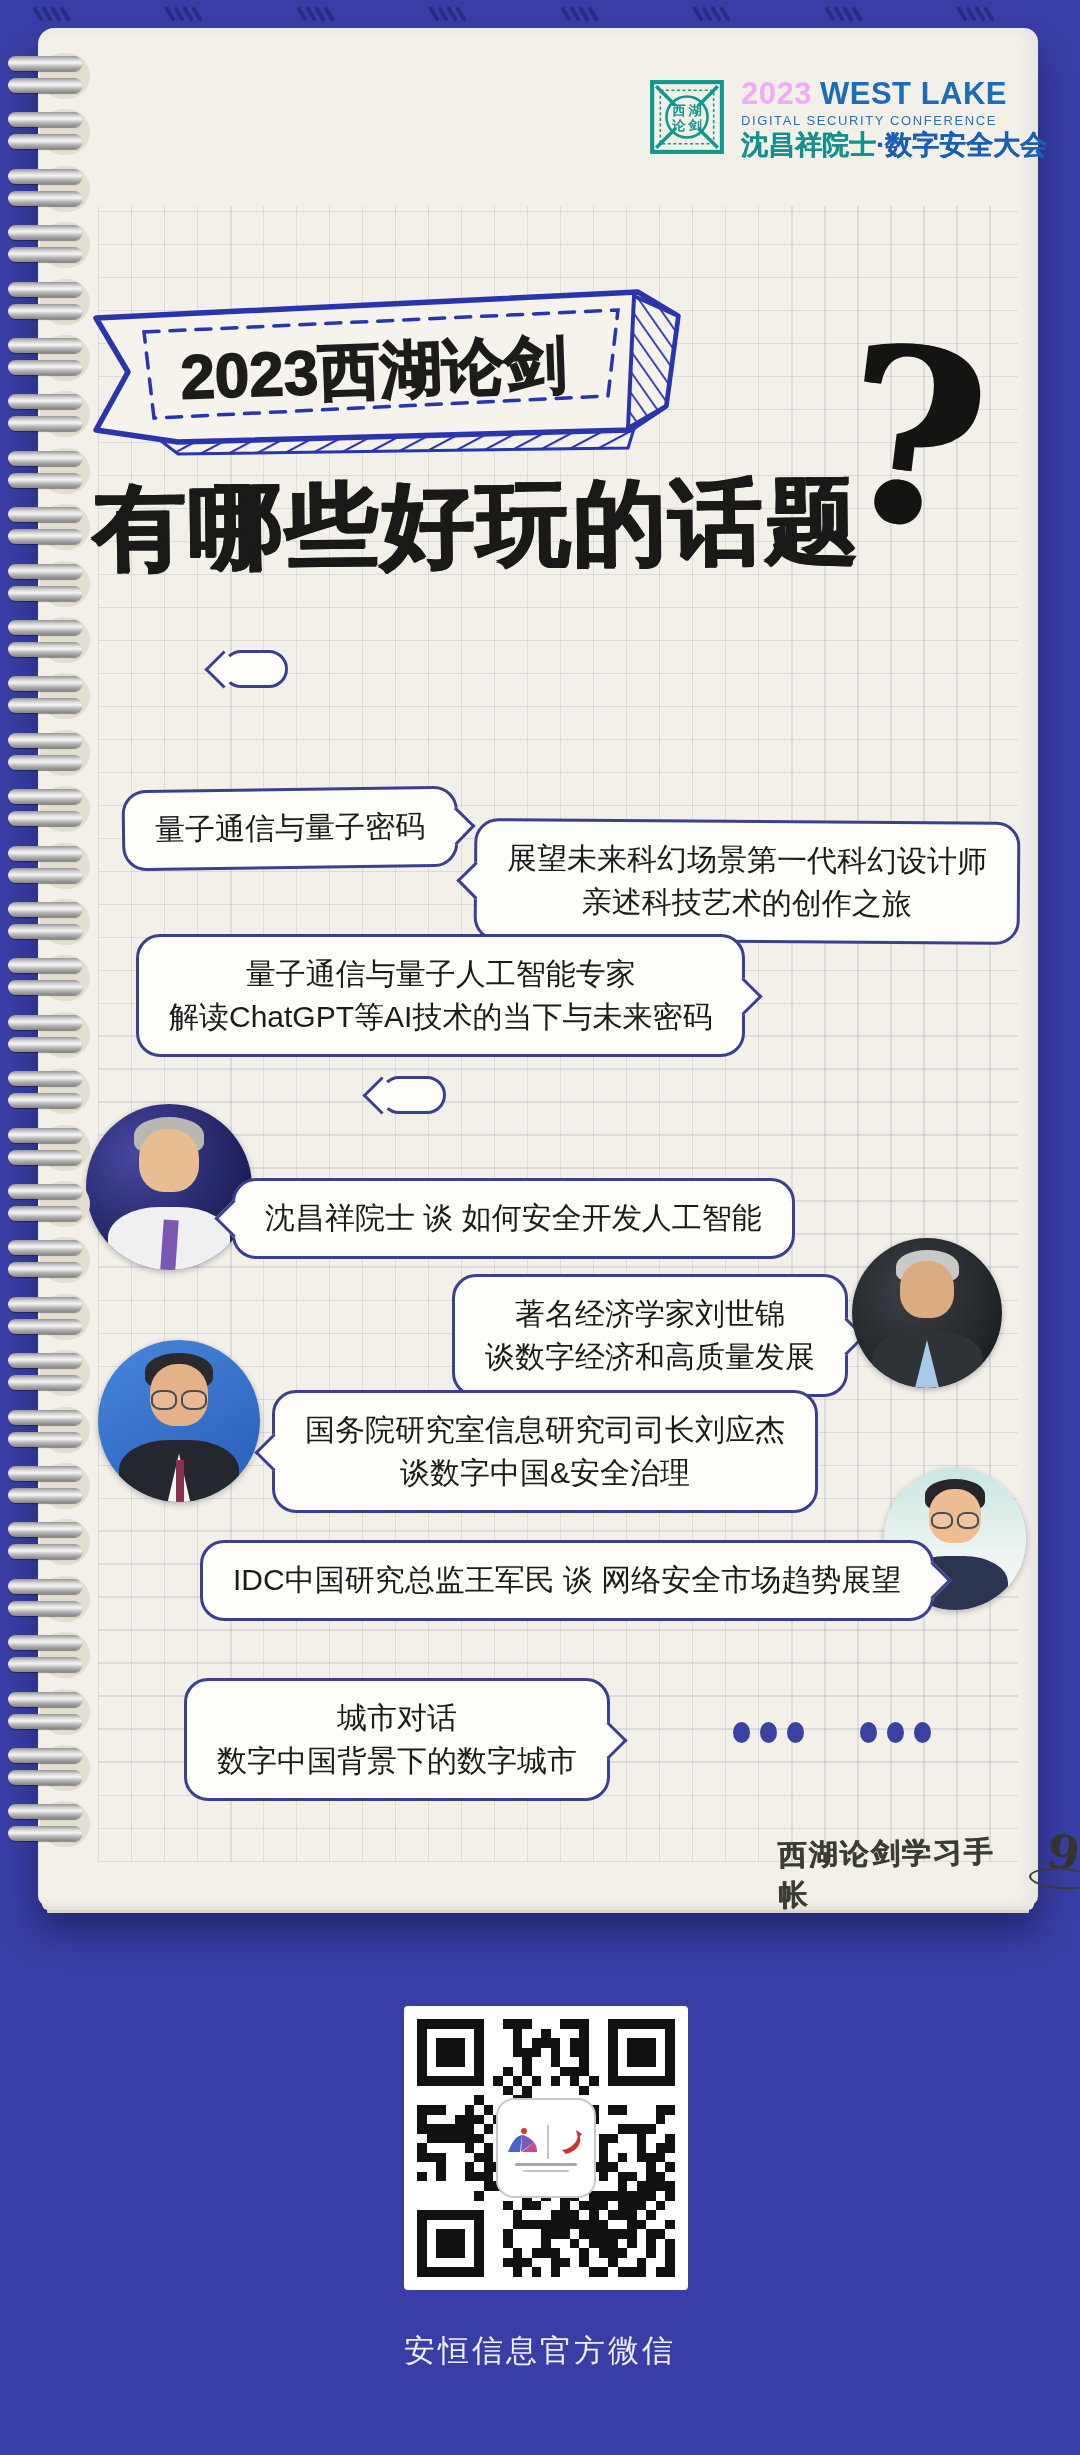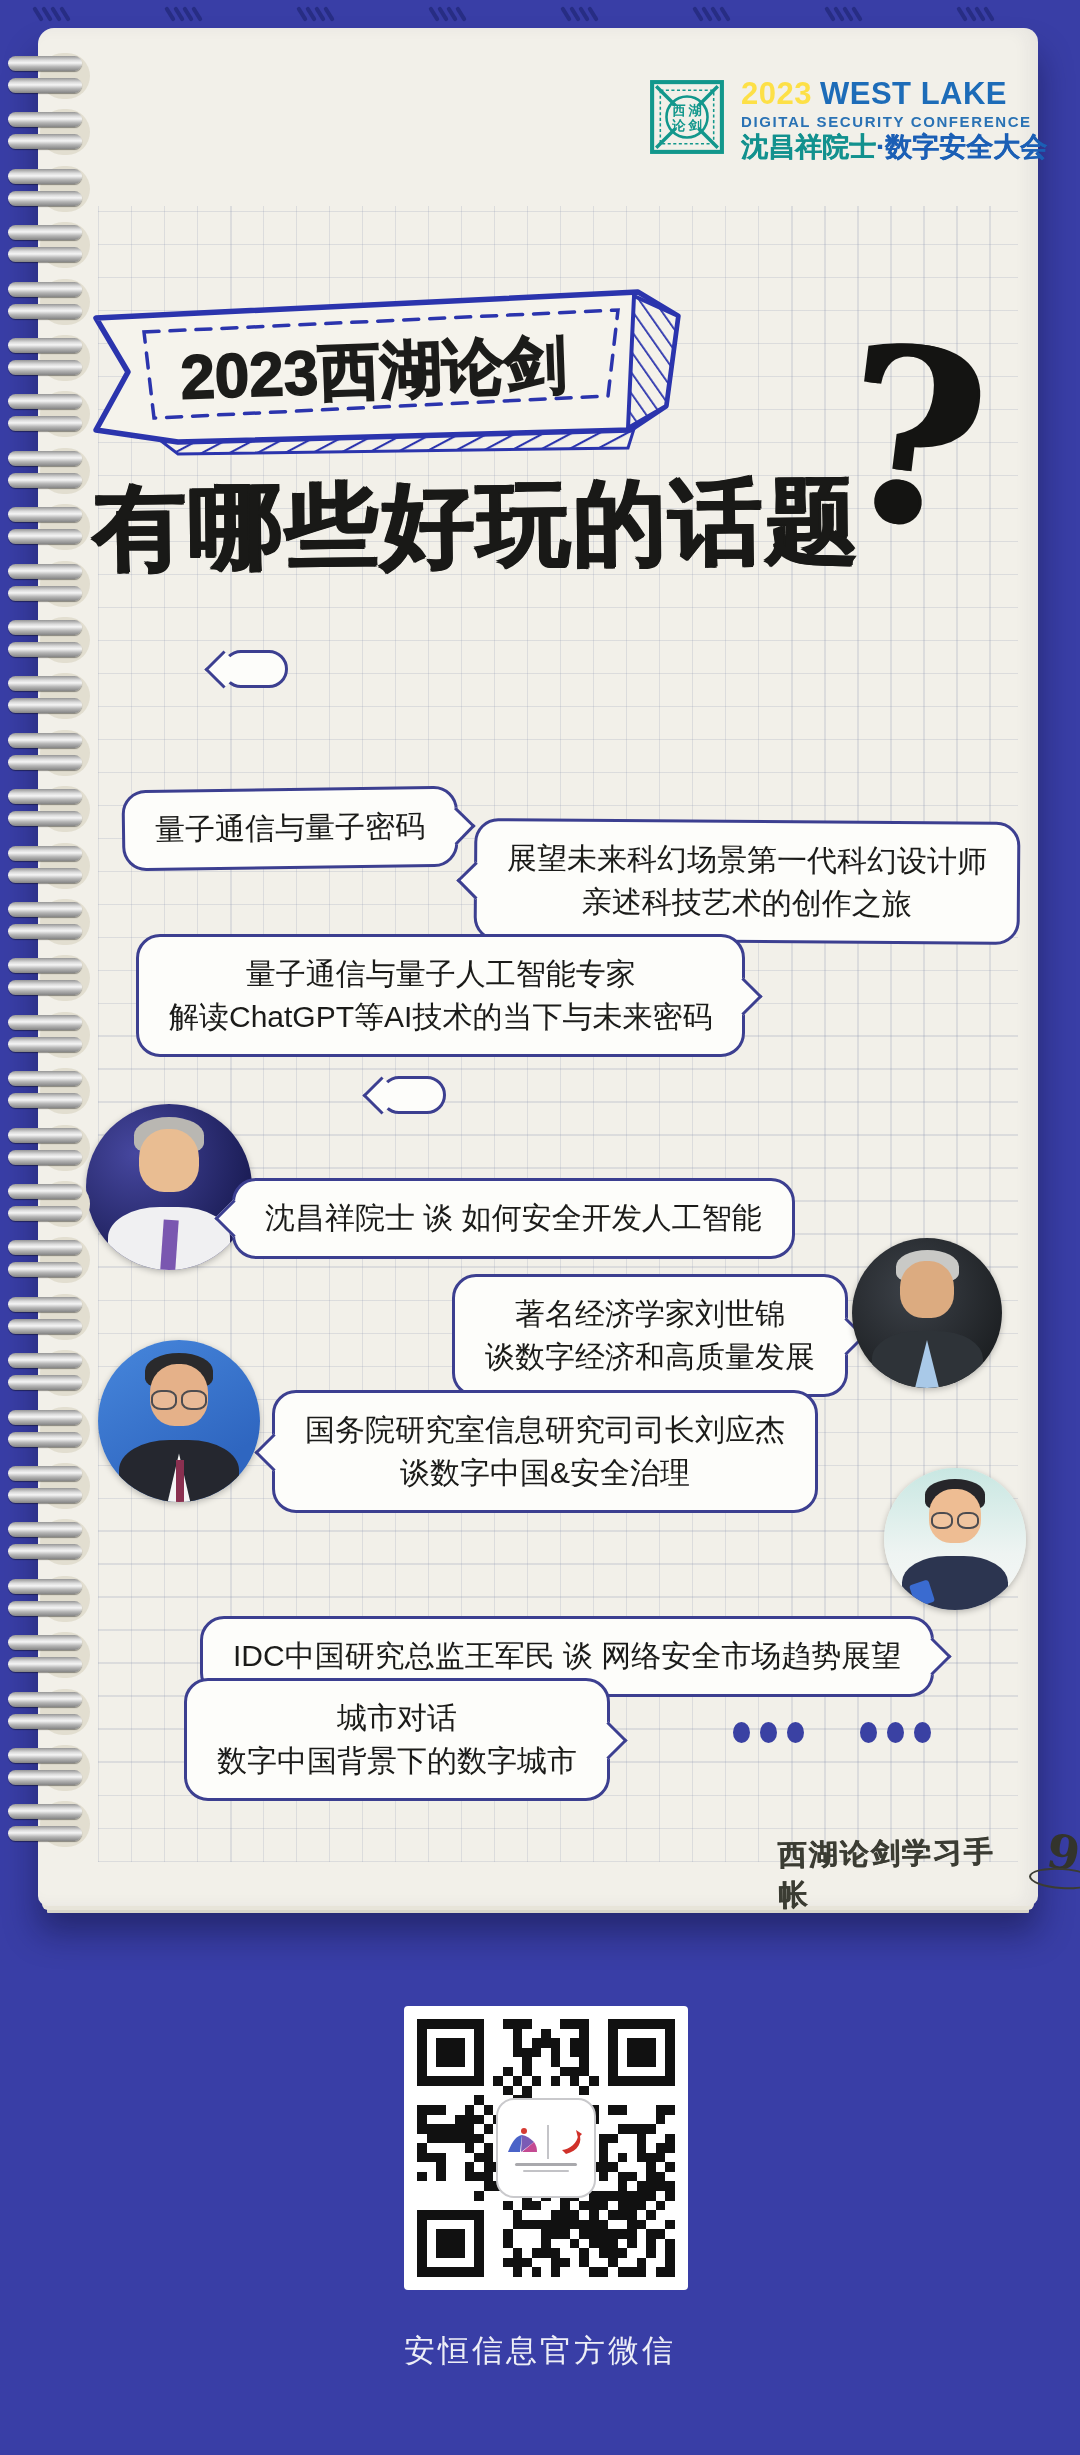--- a/index.html
+++ b/index.html
@@ -28,23 +28,23 @@
 
   
   #top-doodles{position:absolute;left:0;top:4px;width:1080px;height:24px;z-index:2;}
   .hatch{position:absolute;top:2px;width:4px;height:16px;background:#252a7e;border-radius:2px;
          transform:rotate(-32deg);opacity:.85;}
 
   
   .conf-logo{position:absolute;left:648px;top:78px;display:flex;gap:15px;align-items:flex-start;z-index:6;}
   .logo-text{display:flex;flex-direction:column;line-height:1.05;}
   .logo-line1{font-size:31px;font-weight:800;letter-spacing:.5px;white-space:nowrap;}
-  .logo-year{color:#fde047;margin-right:8px;}
+  .logo-year{color:#f0abfc;margin-right:8px;}
   .logo-en{color:#1d6cb8;}
-  .logo-line2{font-size:15px;font-weight:700;color:#2a72b4;letter-spacing:1.6px;margin-top:3px;white-space:nowrap;}
+  .logo-line2{font-size:13px;font-weight:400;color:#2a72b4;letter-spacing:1.6px;margin-top:3px;white-space:nowrap;}
   .logo-line3{font-size:27px;font-weight:800;margin-top:4px;white-space:nowrap;
               text-shadow:.6px 0 currentColor;}
   .logo-cn1{color:#12918e;} .logo-cn2{color:#1b5fb5;}
 
   
   .banner{position:absolute;left:82px;top:280px;z-index:5;}
   .banner svg text{font-family:"Liberation Sans",sans-serif;}
 
   
   .big-title{position:absolute;left:92px;top:462px;font-size:93px;font-weight:900;color:#191917;
@@ -411,21 +411,21 @@
     <div class="bl">著名经济学家刘世锦</div>
     <div class="bl">谈数字经济和高质量发展</div>
   </div>
 
   <div class="bubble" style="left:272px;top:1390px">
     <span class="tail tl"></span>
     <div class="bl">国务院研究室信息研究司司长刘应杰</div>
     <div class="bl">谈数字中国&amp;安全治理</div>
   </div>
 
-  <div class="bubble" style="left:200px;top:1616px">
+  <div class="bubble" style="left:200px;top:1540px">
     <span class="tail tr"></span>
     <div class="bl">IDC中国研究总监王军民 谈 网络安全市场趋势展望</div>
   </div>
 
   <div class="bubble" style="left:184px;top:1678px">
     <span class="tail tr"></span>
     <div class="bl">城市对话</div>
     <div class="bl">数字中国背景下的数字城市</div>
   </div>
 

